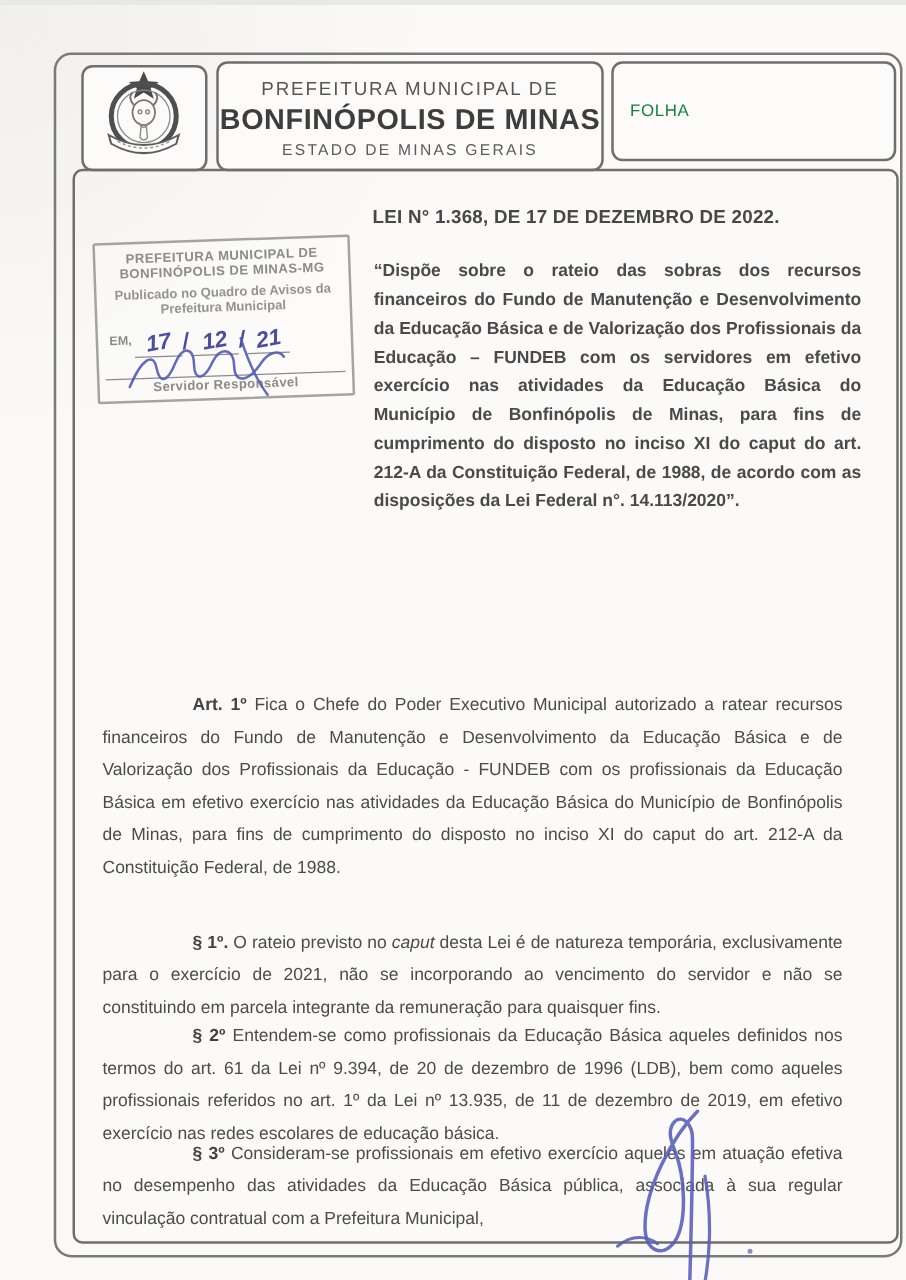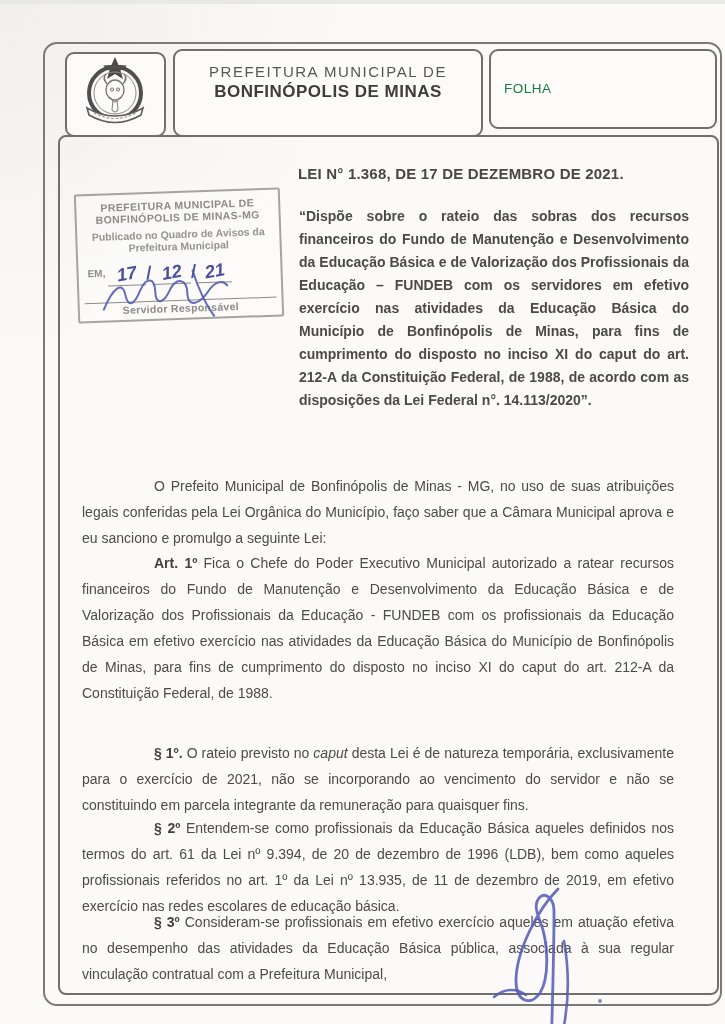--- a/index.html
+++ b/index.html
@@ -11,21 +11,21 @@
   }
   .outer-frame {
     position:absolute; left:43px; top:38px; width:679px; height:964px;
     border:2px solid #7a7a7a; border-radius:14px;
   }
   .hdr-box { position:absolute; border:2px solid #6f6f6f; border-radius:9px; background:#fcfbfa; }
   .logo-box { left:20px; top:8px; width:101px; height:85px; }
   .title-box { left:128px; top:5px; width:310px; height:88px; text-align:center; padding-top:12px; }
   .folha-box { left:444px; top:5px; width:228px; height:80px; }
   .org-line1 { font-size:15px; color:#565656; letter-spacing:1.5px; }
-  .org-name  { font-size:17px; font-weight:bold; color:#3d3d3d; letter-spacing:0.5px; margin-top:2px; }
+  .org-name  { font-size:23px; font-weight:bold; color:#3d3d3d; letter-spacing:0.5px; margin-top:2px; }
   .org-line3 { font-size:12.5px; color:#5a5a5a; letter-spacing:1.8px; margin-top:4px; }
   .folha-label { position:absolute; left:13px; top:30px; font-size:13.5px; color:#15803d; letter-spacing:0.5px; }
 
   .main-box {
     position:absolute; left:13px; top:91px; width:661px; height:860px;
     border:2px solid #6f6f6f; border-radius:8px;
   }
   .law-title {
     position:absolute; left:238px; top:28px; width:400px;
     font-size:15px; font-weight:bold; color:#474747; letter-spacing:0.2px;
@@ -81,49 +81,49 @@
         <path d="M44,44 Q48,52 52,44 M45,34 a1.5,1.5 0 1,0 0.1,0 M51,34 a1.5,1.5 0 1,0 0.1,0" fill="none" stroke="#888" stroke-width="1.2"></path>
         <path d="M46,46 L45,56 Q48,60 51,56 L50,46" fill="none" stroke="#888" stroke-width="1.1"></path>
         <path d="M20,54 Q48,70 76,54 L74,61 Q48,76 22,61 Z" fill="#fcfbfa" stroke="#5d5d5d" stroke-width="1.6"></path>
         <path d="M27,59 Q48,70 69,59" fill="none" stroke="#9a9a9a" stroke-width="1.2" stroke-dasharray="2.5,2"></path>
       </svg>
     </div>
 
     <div class="hdr-box title-box">
       <div class="org-line1">PREFEITURA MUNICIPAL DE</div>
       <div class="org-name">BONFINÓPOLIS DE MINAS</div>
+      <div class="org-line3">ESTADO DE MINAS GERAIS</div>
     </div>
 
     <div class="hdr-box folha-box">
       <span class="folha-label">FOLHA</span>
     </div>
 
     <div class="main-box">
 
-      <div class="law-title">LEI N° 1.368, DE 17 DE DEZEMBRO DE 2021.</div>
+      <div class="law-title">LEI N° 1.368, DE 17 DE DEZEMBRO DE 2022.</div>
 
       <div class="stamp">
         <div class="s-line1">PREFEITURA MUNICIPAL DE</div>
         <div class="s-line2">BONFINÓPOLIS DE MINAS-MG</div>
         <div class="s-line3">Publicado no Quadro de Avisos da</div>
         <div class="s-line4">Prefeitura Municipal</div>
         <div class="em-row">
           <span class="em-label">EM,</span><span class="date-seg"><span class="hw">17</span></span><span class="hw">/</span><span class="date-seg"><span class="hw">12</span></span><span class="hw">/</span><span class="date-seg" style="width:34px;"><span class="hw">21</span></span>
         </div>
         <svg class="stamp-sig" width="160" height="52" viewBox="0 0 160 52">
           <path d="M6,40 C16,18 26,12 28,26 C30,38 36,38 43,22 C50,8 58,10 58,24 C58,38 66,36 73,22 C80,10 90,12 90,26 C90,42 102,38 112,24 C118,16 126,14 130,20" fill="none" stroke="#515ab2" stroke-width="2" stroke-linecap="round" opacity="0.9"></path>
           <path d="M96,4 C100,18 106,36 116,50" fill="none" stroke="#515ab2" stroke-width="2" stroke-linecap="round" opacity="0.9"></path>
         </svg>
         <div class="s-divider"></div>
         <div class="s-signer">Servidor Responsável</div>
       </div>
 
       <div class="ementa">“Dispõe sobre o rateio das sobras dos recursos financeiros do Fundo de Manutenção e Desenvolvimento da Educação Básica e de Valorização dos Profissionais da Educação – FUNDEB com os servidores em efetivo exercício nas atividades da Educação Básica do Município de Bonfinópolis de Minas, para fins de cumprimento do disposto no inciso XI do caput do art. 212-A da Constituição Federal, de 1988, de acordo com as disposições da Lei Federal n°. 14.113/2020”.</div>
 
-      <p class="para p1"><span>O Prefeito Municipal de Bonfinópolis de Minas - MG, no uso de suas atribuições legais conferidas pela Lei Orgânica do Município, faço saber que a Câmara Municipal aprova e eu sanciono e promulgo a seguinte Lei:</span></p>
 
       <p class="para p2"><span class="lead">Art. 1º</span><span> Fica o Chefe do Poder Executivo Municipal autorizado a ratear recursos financeiros do Fundo de Manutenção e Desenvolvimento da Educação Básica e de Valorização dos Profissionais da Educação - FUNDEB com os profissionais da Educação Básica em efetivo exercício nas atividades da Educação Básica do Município de Bonfinópolis de Minas, para fins de cumprimento do disposto no inciso XI do caput do art. 212-A da Constituição Federal, de 1988.</span></p>
 
       <p class="para p3"><span class="lead">§ 1º.</span><span> O rateio previsto no </span><span class="it">caput</span><span> desta Lei é de natureza temporária, exclusivamente para o exercício de 2021, não se incorporando ao vencimento do servidor e não se constituindo em parcela integrante da remuneração para quaisquer fins.</span></p>
 
       <p class="para p4"><span class="lead">§ 2º</span><span> Entendem-se como profissionais da Educação Básica aqueles definidos nos termos do art. 61 da Lei nº 9.394, de 20 de dezembro de 1996 (LDB), bem como aqueles profissionais referidos no art. 1º da Lei nº 13.935, de 11 de dezembro de 2019, em efetivo exercício nas redes escolares de educação básica.</span></p>
 
       <p class="para p5"><span class="lead">§ 3º</span><span> Consideram-se profissionais em efetivo exercício aqueles em atuação efetiva no desempenho das atividades da Educação Básica pública, associada à sua regular vinculação contratual com a Prefeitura Municipal,</span></p>
 
       <svg class="bottom-sig" width="120" height="275" viewBox="0 0 120 275">

